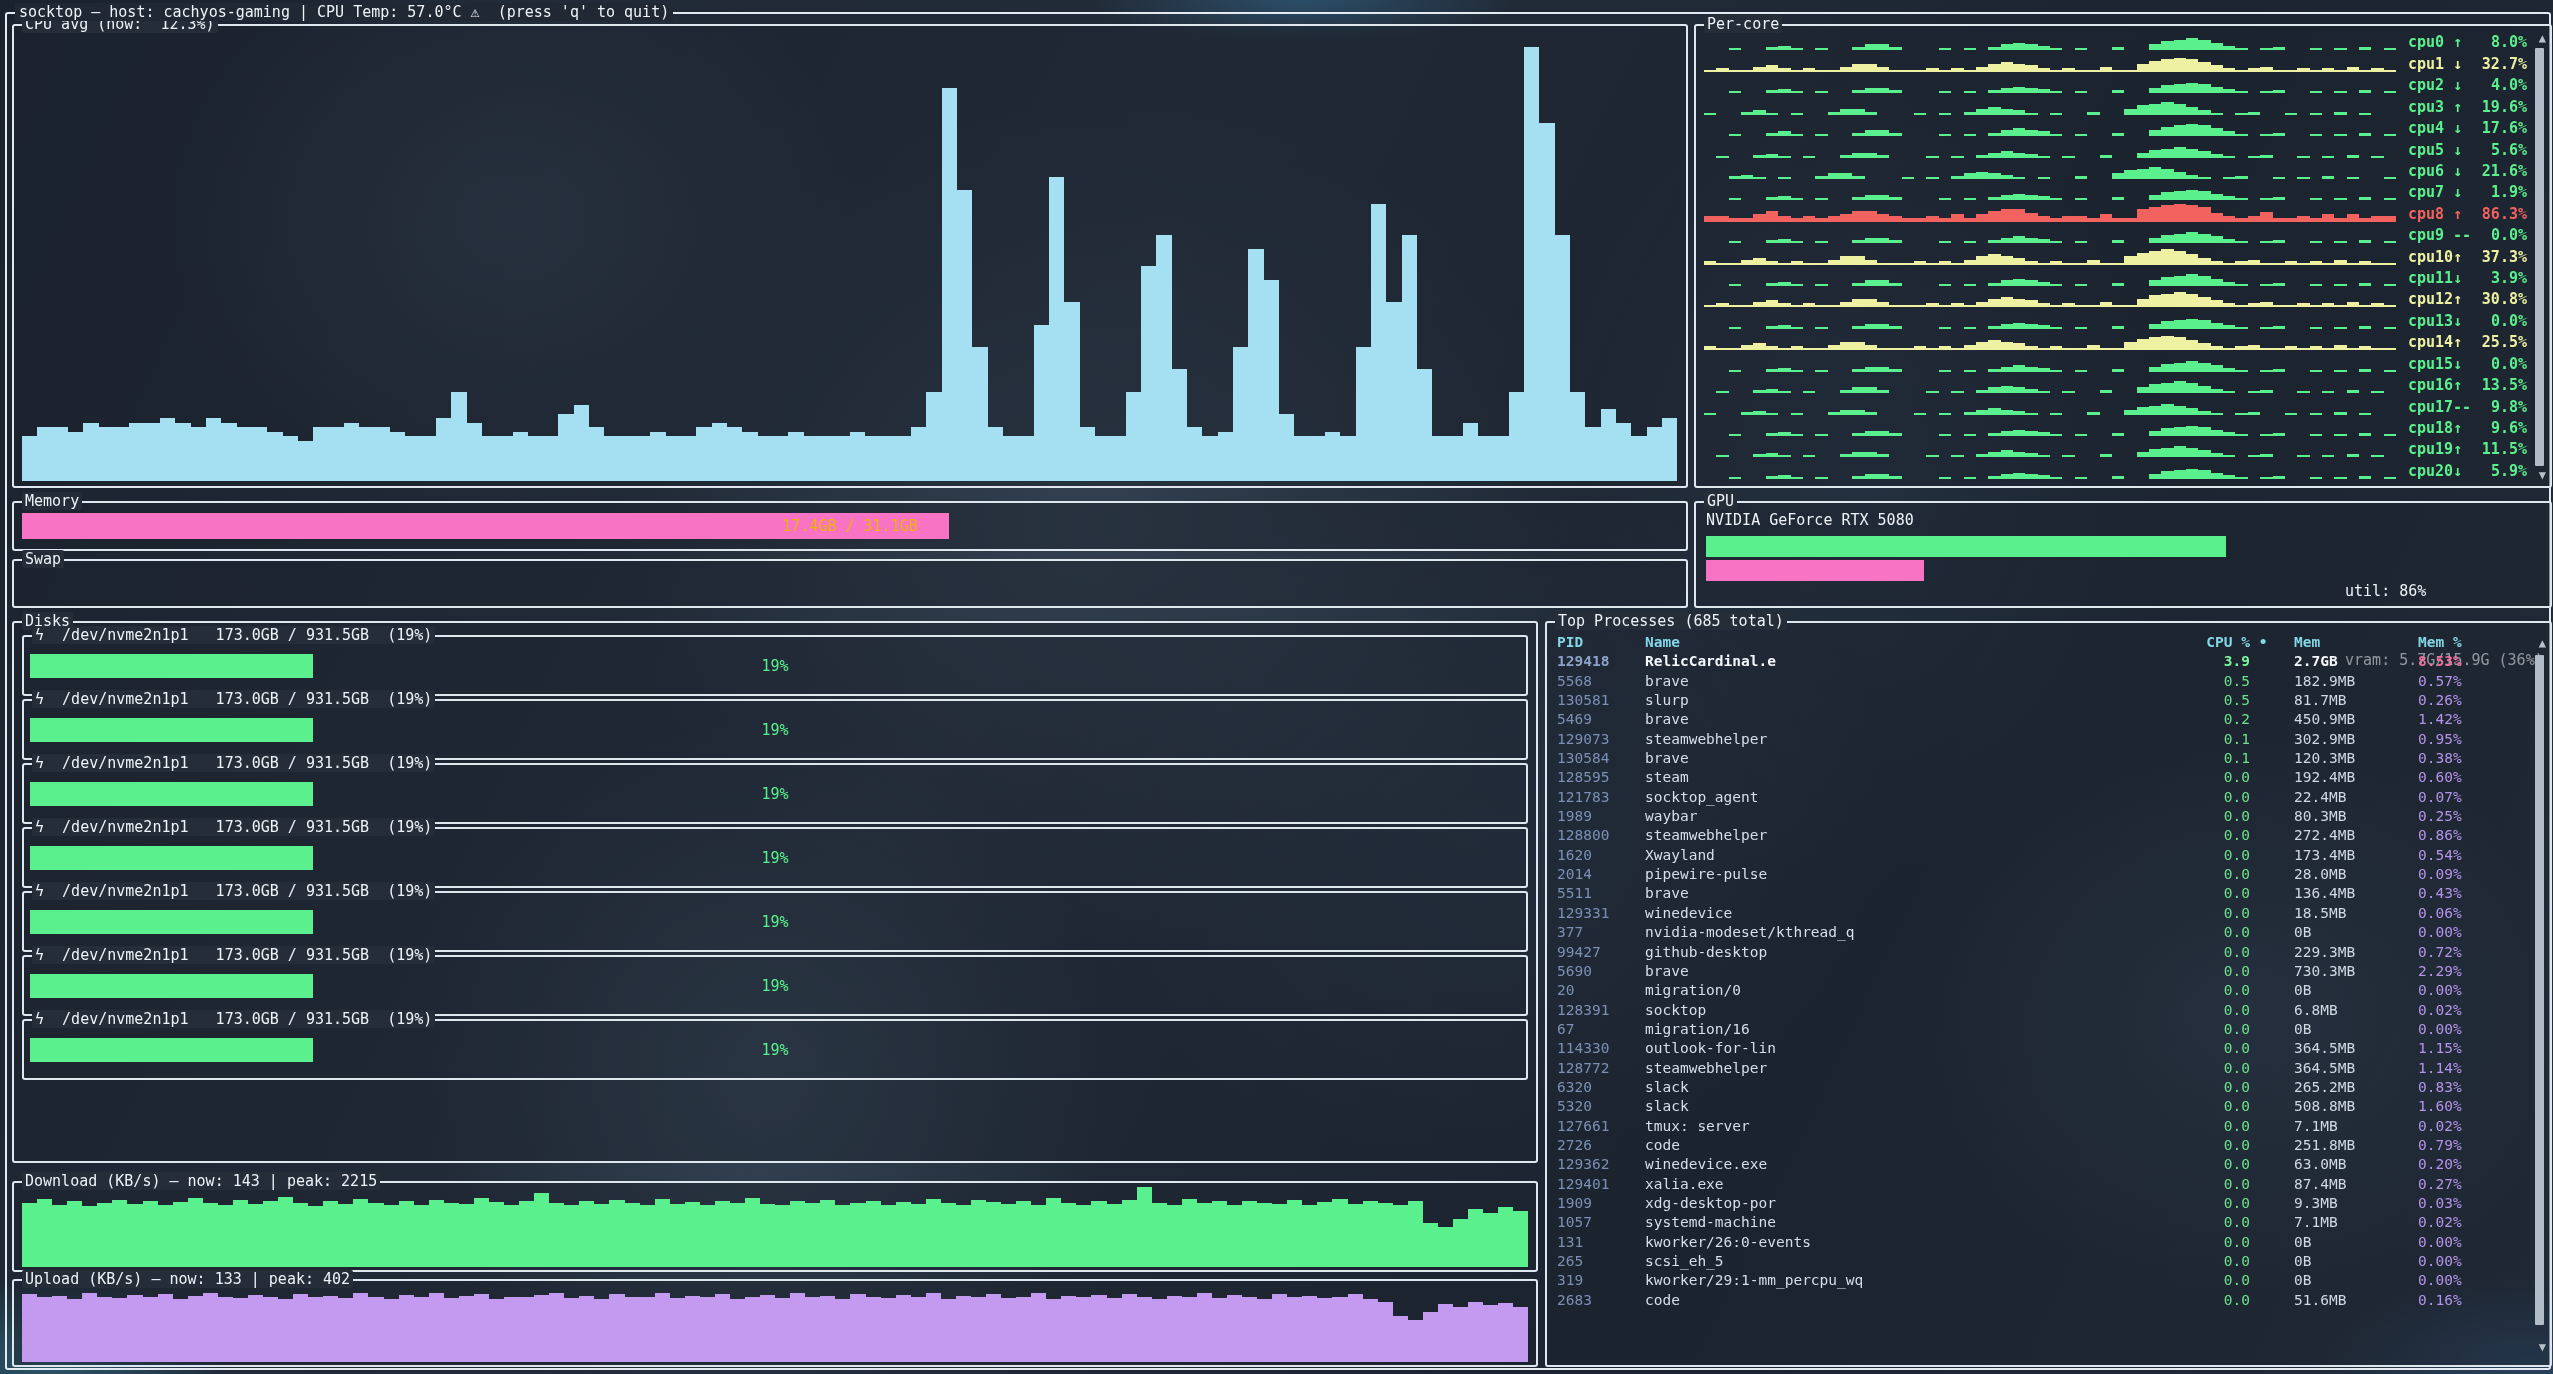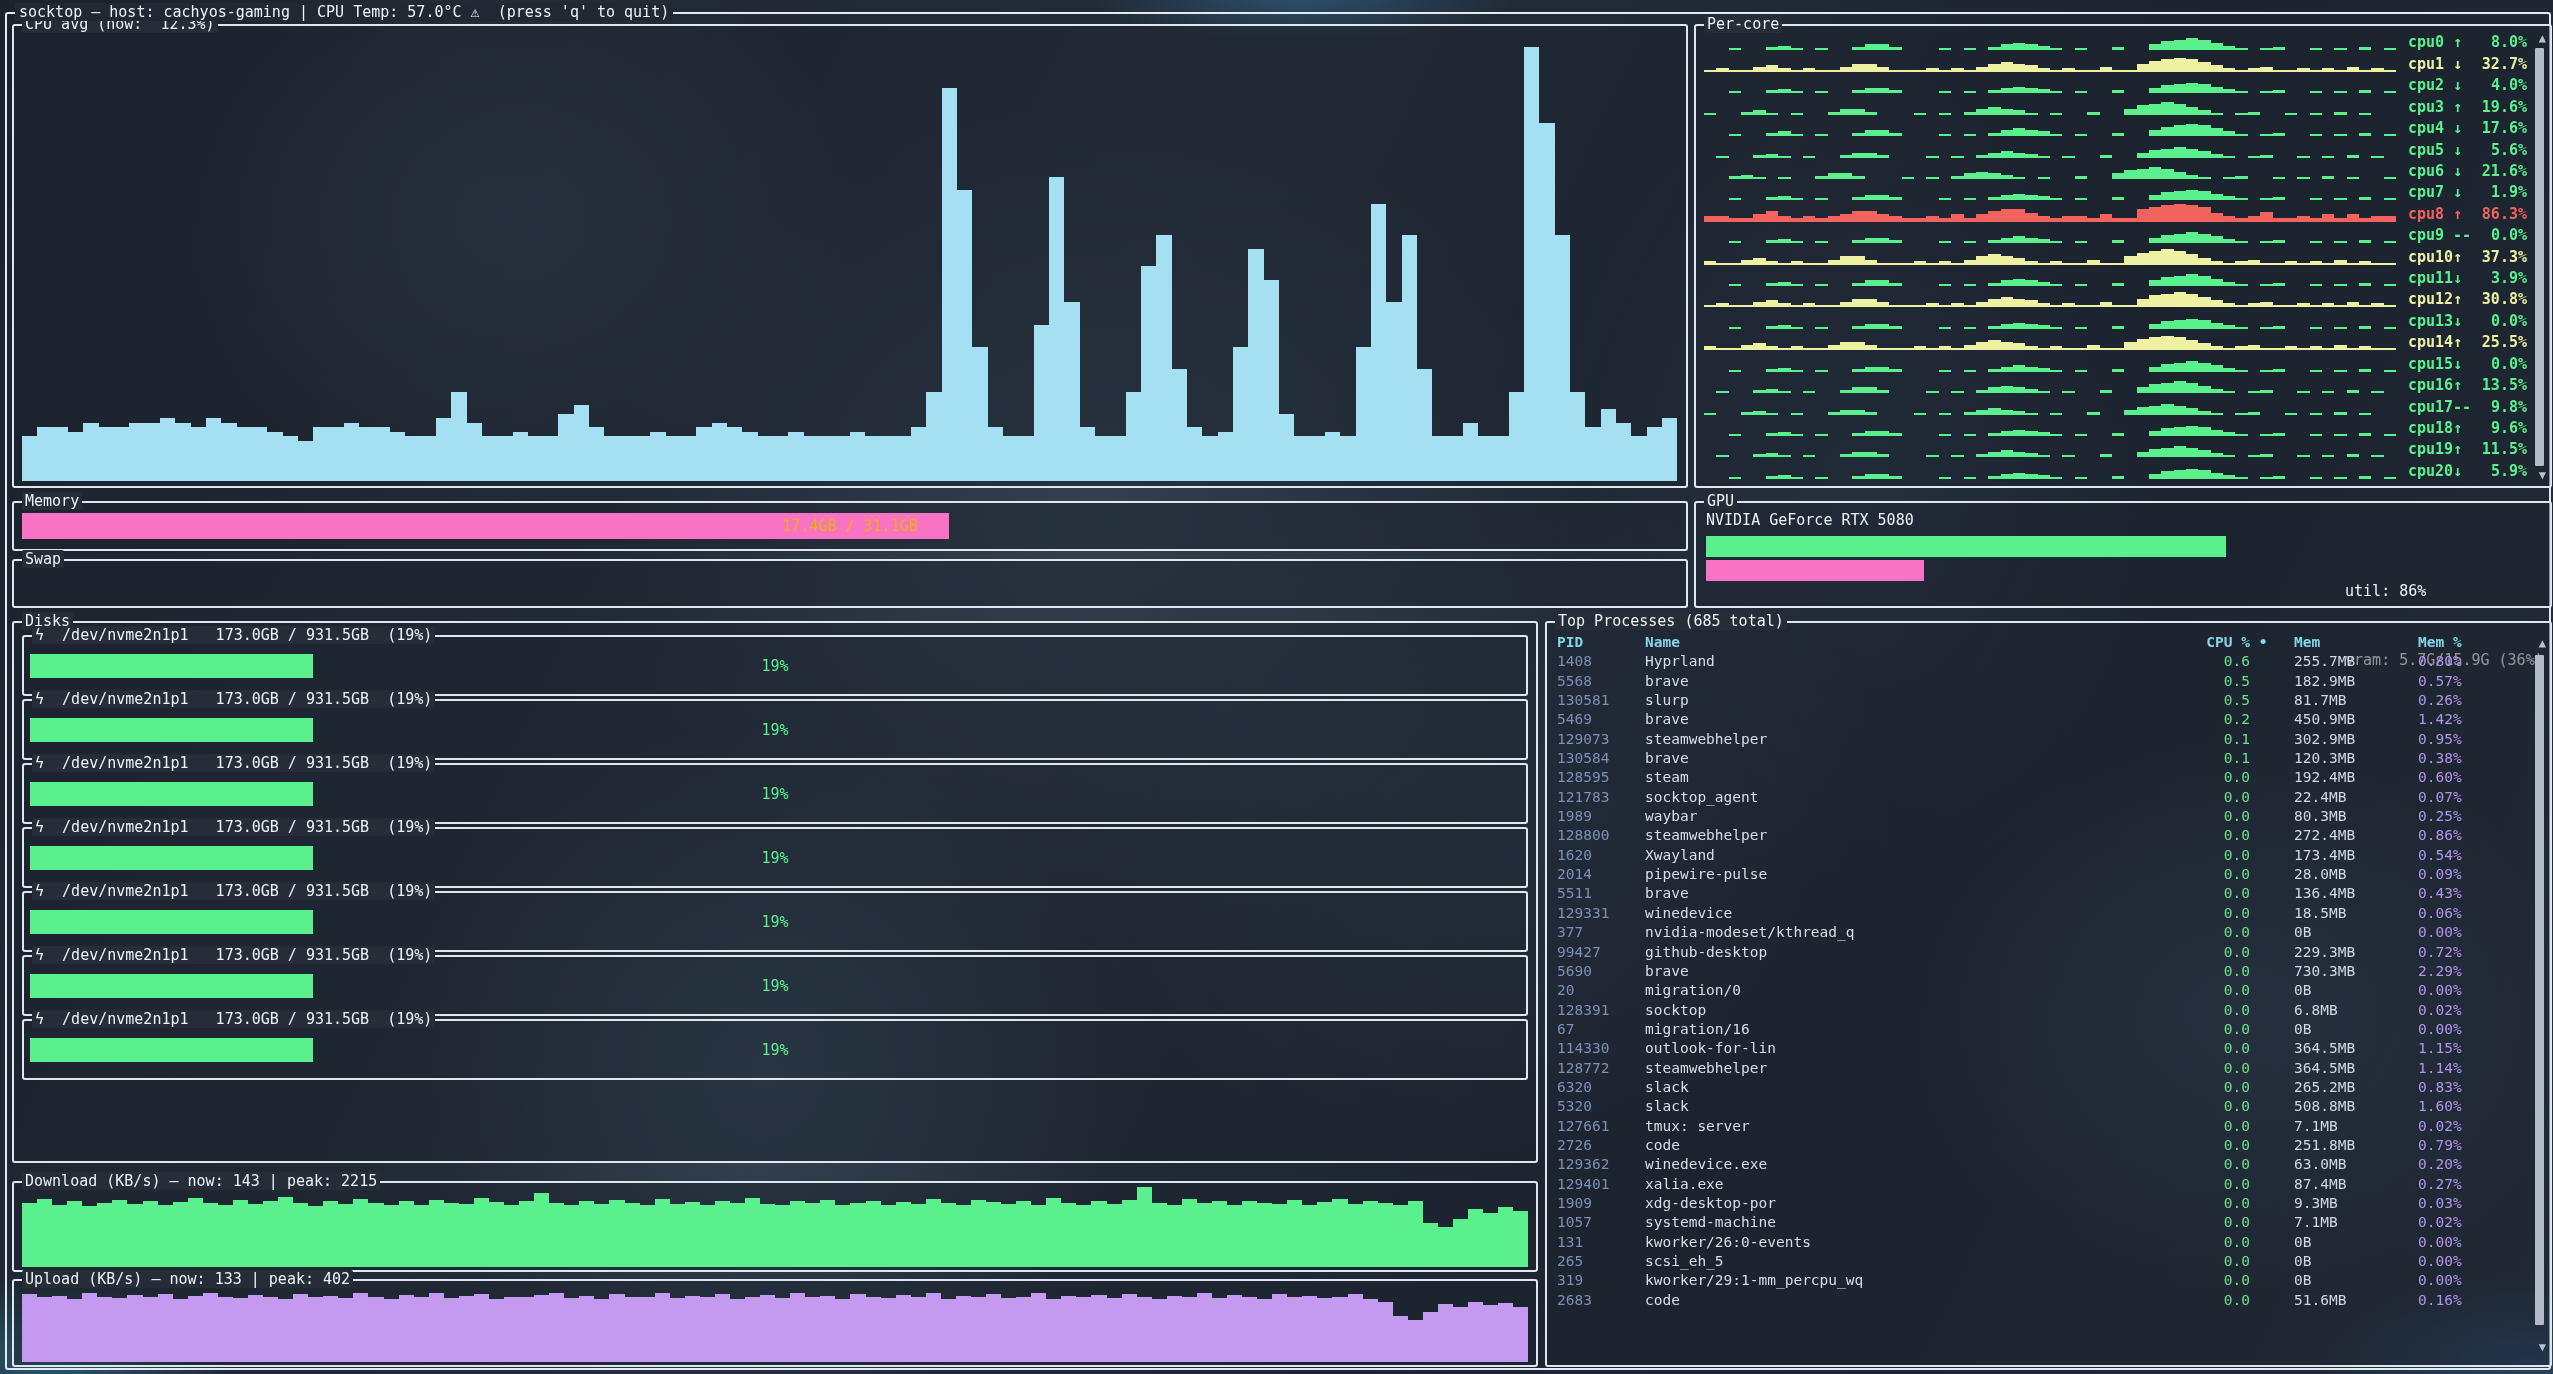--- a/index.html
+++ b/index.html
@@ -1785,21 +1785,21 @@
         <div class="bar" style="height: 74%; background: rgb(196, 154, 240);"></div>
         <div class="bar" style="height: 76%; background: rgb(196, 154, 240);"></div>
         <div class="bar" style="height: 72%; background: rgb(196, 154, 240);"></div>
       </div>
   </div>
 
   <div class="panel" style="left:1538px;top:607px;width:1003px;height:742px;">
     <div class="ptitle">Top Processes (685 total)</div>
     <div id="proc-table">
         <div class="prow hdr"><span class="c-pid">PID</span><span class="c-name">Name</span><span class="c-cpu">CPU %</span><span class="c-dot"> •</span><span class="c-mem">Mem</span><span class="c-memp">Mem %</span></div>
-        <div class="prow"><span class="c-pid">1408</span><span class="c-name">Hyprland</span><span class="c-cpu">0.6</span><span class="c-dot"></span><span class="c-mem">255.7MB</span><span class="c-memp">0.80%</span></div>
+        <div class="prow hl"><span class="c-pid">129418</span><span class="c-name">RelicCardinal.e</span><span class="c-cpu">3.9</span><span class="c-dot"></span><span class="c-mem">2.7GB</span><span class="c-memp">8.53%</span></div>
         <div class="prow"><span class="c-pid">5568</span><span class="c-name">brave</span><span class="c-cpu">0.5</span><span class="c-dot"></span><span class="c-mem">182.9MB</span><span class="c-memp">0.57%</span></div>
         <div class="prow"><span class="c-pid">130581</span><span class="c-name">slurp</span><span class="c-cpu">0.5</span><span class="c-dot"></span><span class="c-mem">81.7MB</span><span class="c-memp">0.26%</span></div>
         <div class="prow"><span class="c-pid">5469</span><span class="c-name">brave</span><span class="c-cpu">0.2</span><span class="c-dot"></span><span class="c-mem">450.9MB</span><span class="c-memp">1.42%</span></div>
         <div class="prow"><span class="c-pid">129073</span><span class="c-name">steamwebhelper</span><span class="c-cpu">0.1</span><span class="c-dot"></span><span class="c-mem">302.9MB</span><span class="c-memp">0.95%</span></div>
         <div class="prow"><span class="c-pid">130584</span><span class="c-name">brave</span><span class="c-cpu">0.1</span><span class="c-dot"></span><span class="c-mem">120.3MB</span><span class="c-memp">0.38%</span></div>
         <div class="prow"><span class="c-pid">128595</span><span class="c-name">steam</span><span class="c-cpu">0.0</span><span class="c-dot"></span><span class="c-mem">192.4MB</span><span class="c-memp">0.60%</span></div>
         <div class="prow"><span class="c-pid">121783</span><span class="c-name">socktop_agent</span><span class="c-cpu">0.0</span><span class="c-dot"></span><span class="c-mem">22.4MB</span><span class="c-memp">0.07%</span></div>
         <div class="prow"><span class="c-pid">1989</span><span class="c-name">waybar</span><span class="c-cpu">0.0</span><span class="c-dot"></span><span class="c-mem">80.3MB</span><span class="c-memp">0.25%</span></div>
         <div class="prow"><span class="c-pid">128800</span><span class="c-name">steamwebhelper</span><span class="c-cpu">0.0</span><span class="c-dot"></span><span class="c-mem">272.4MB</span><span class="c-memp">0.86%</span></div>
         <div class="prow"><span class="c-pid">1620</span><span class="c-name">Xwayland</span><span class="c-cpu">0.0</span><span class="c-dot"></span><span class="c-mem">173.4MB</span><span class="c-memp">0.54%</span></div>

